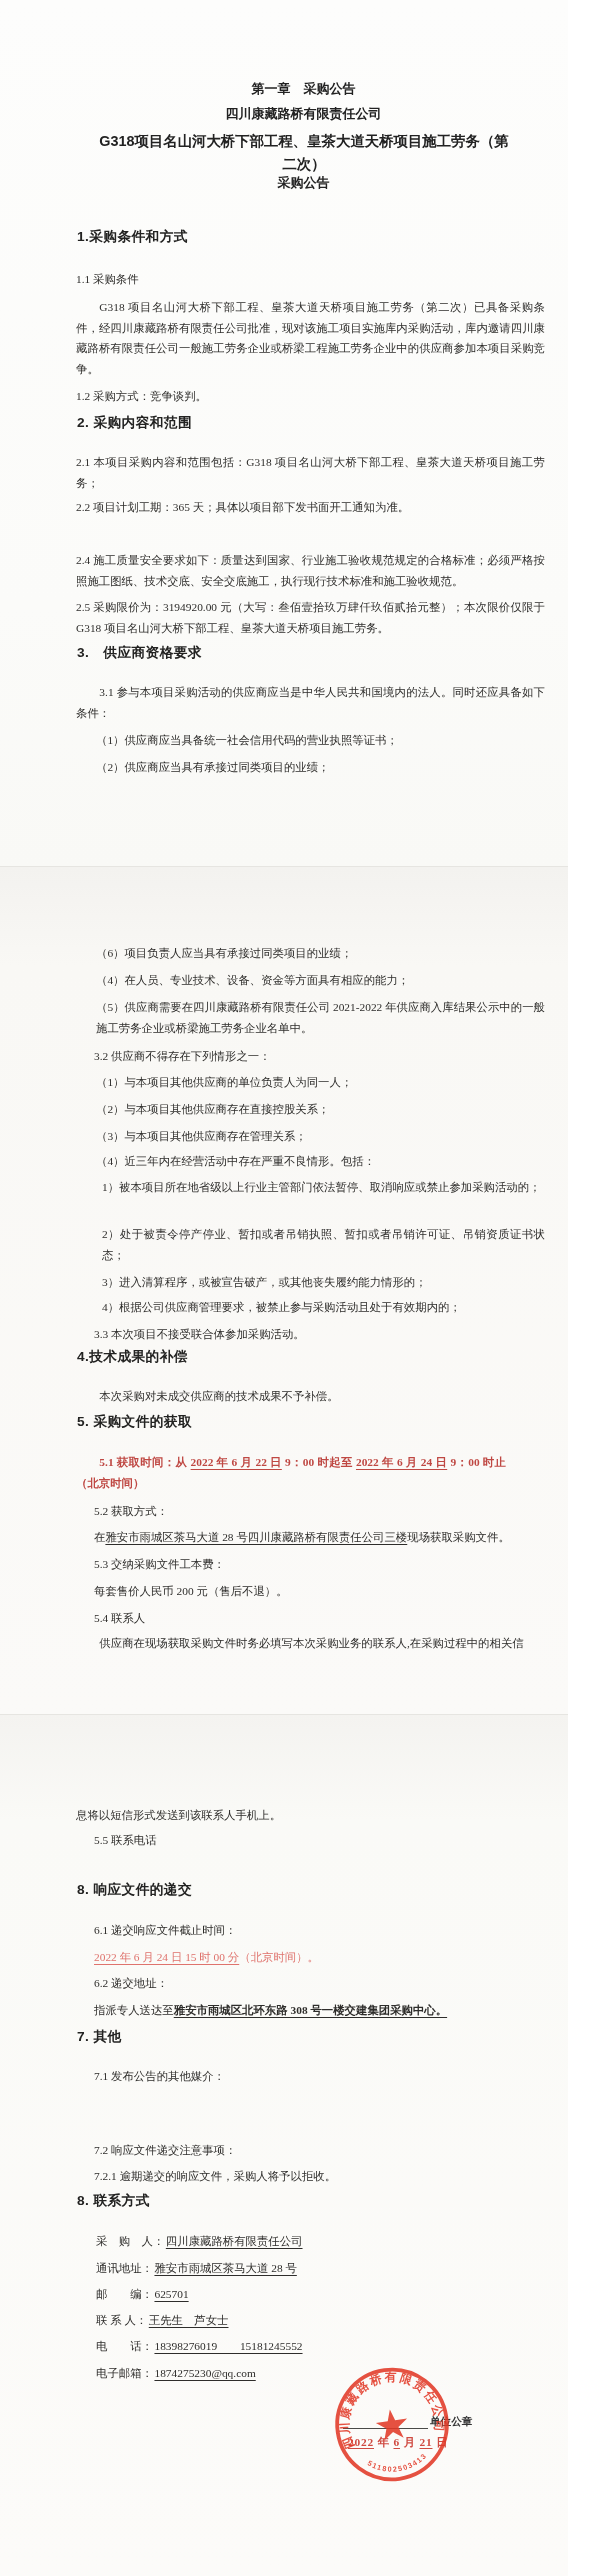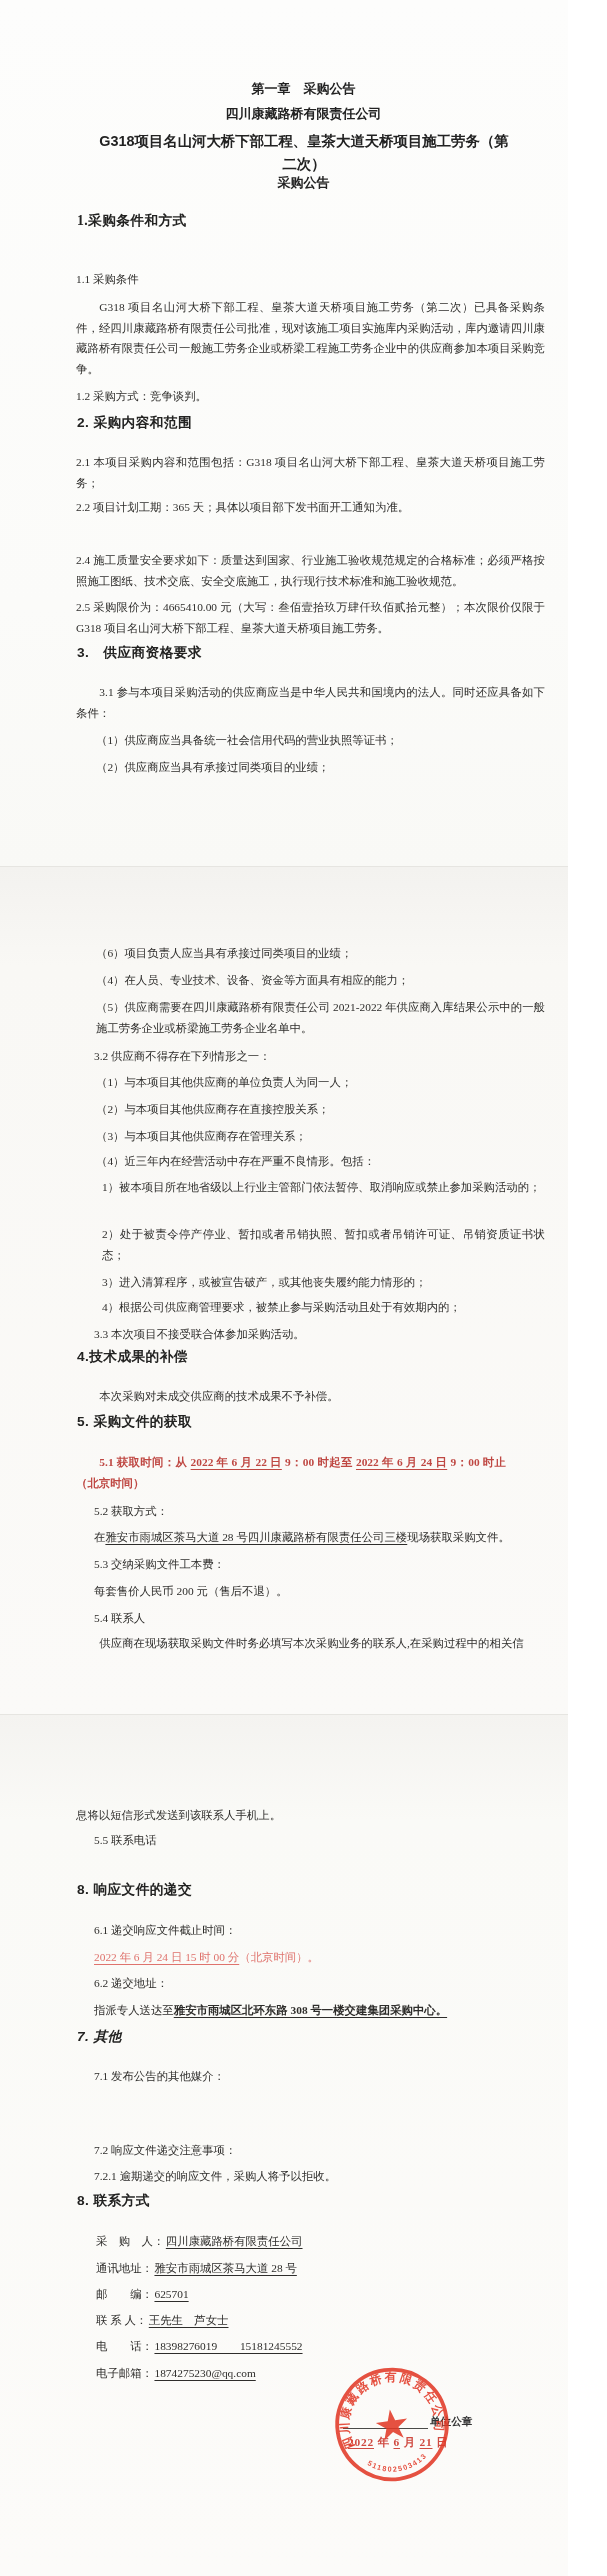--- a/index.html
+++ b/index.html
@@ -45,30 +45,30 @@
 
   <div class="pg" id="p1"></div>
   <div class="pg" id="p2"></div>
   <div class="pg" id="p3"></div>
 
   <div class="tc" style="top:80px;font-size:13px;">第一章　采购公告</div>
   <div class="tc" style="top:105px;font-size:13px;">四川康藏路桥有限责任公司</div>
   <div class="tc" style="top:130px;left:93px;width:422px;font-size:14.4px;line-height:23px;">G318项目名山河大桥下部工程、皇茶大道天桥项目施工劳务（第二次）</div>
   <div class="tc" style="top:174px;font-size:13px;">采购公告</div>
 
-  <div class="h" style="top:212px;font-family:Liberation Serif, serif;">1.采购条件和方式</div>
+  <div class="h" style="top:228px;">1.采购条件和方式</div>
   <div class="b" style="top:269px;">1.1 采购条件</div>
   <div class="b ind" style="top:297px;">G318 项目名山河大桥下部工程、皇茶大道天桥项目施工劳务（第二次）已具备采购条件，经四川康藏路桥有限责任公司批准，现对该施工项目实施库内采购活动，库内邀请四川康藏路桥有限责任公司一般施工劳务企业或桥梁工程施工劳务企业中的供应商参加本项目采购竞争。</div>
   <div class="b" style="top:386px;">1.2 采购方式：竞争谈判。</div>
 
   <div class="h" style="top:414px;">2. 采购内容和范围</div>
   <div class="b" style="top:452px;">2.1 本项目采购内容和范围包括：G318 项目名山河大桥下部工程、皇茶大道天桥项目施工劳务；</div>
   <div class="b" style="top:497px;">2.2 项目计划工期：365 天；具体以项目部下发书面开工通知为准。</div>
   <div class="b" style="top:550px;">2.4 施工质量安全要求如下：质量达到国家、行业施工验收规范规定的合格标准；必须严格按照施工图纸、技术交底、安全交底施工，执行现行技术标准和施工验收规范。</div>
-  <div class="b" style="top:597px;">2.5 采购限价为：4665410.00 元（大写：叁佰壹拾玖万肆仟玖佰贰拾元整）；本次限价仅限于 G318 项目名山河大桥下部工程、皇茶大道天桥项目施工劳务。</div>
+  <div class="b" style="top:597px;">2.5 采购限价为：3194920.00 元（大写：叁佰壹拾玖万肆仟玖佰贰拾元整）；本次限价仅限于 G318 项目名山河大桥下部工程、皇茶大道天桥项目施工劳务。</div>
 
   <div class="h" style="top:644px;">3.　供应商资格要求</div>
   <div class="b ind" style="top:682px;">3.1 参与本项目采购活动的供应商应当是中华人民共和国境内的法人。同时还应具备如下条件：</div>
   <div class="b sub" style="top:730px;">（1）供应商应当具备统一社会信用代码的营业执照等证书；</div>
   <div class="b sub" style="top:757px;">（2）供应商应当具有承接过同类项目的业绩；</div>
 
   <div class="b sub" style="top:943px;">（6）项目负责人应当具有承接过同类项目的业绩；</div>
   <div class="b sub" style="top:970px;">（4）在人员、专业技术、设备、资金等方面具有相应的能力；</div>
   <div class="b sub" style="top:997px;">（5）供应商需要在四川康藏路桥有限责任公司 2021-2022 年供应商入库结果公示中的一般施工劳务企业或桥梁施工劳务企业名单中。</div>
   <div class="b m2" style="top:1046px;">3.2 供应商不得存在下列情形之一：</div>
@@ -104,21 +104,21 @@
   <div class="h" style="top:1881px;">8. 响应文件的递交</div>
   <div class="b m2" style="top:1920px;">6.1 递交响应文件截止时间：</div>
   <div class="b m2 red2" style="top:1947px;">
     <span class="u">2022 年 6 月 24 日 15 时 00 分</span><span>（北京时间）。</span>
   </div>
   <div class="b m2" style="top:1973px;">6.2 递交地址：</div>
   <div class="b m2" style="top:2000px;">
     <span>指派专人送达至</span><span class="u bold">雅安市雨城区北环东路 308 号一楼交建集团采购中心。</span>
   </div>
 
-  <div class="h" style="top:2028px;font-style:italic;">7. 其他</div>
+  <div class="h" style="top:2028px;">7. 其他</div>
   <div class="b m2" style="top:2066px;">7.1 发布公告的其他媒介：</div>
   <div class="b m2" style="top:2140px;">7.2 响应文件递交注意事项：</div>
   <div class="b m2" style="top:2166px;">7.2.1 逾期递交的响应文件，采购人将予以拒收。</div>
 
   <div class="h" style="top:2192px;">8. 联系方式</div>
 
   <div class="crow" style="top:2231px;">
     <span>采　购　人：</span><span class="u">四川康藏路桥有限责任公司</span>
   </div>
   <div class="crow" style="top:2258px;">

